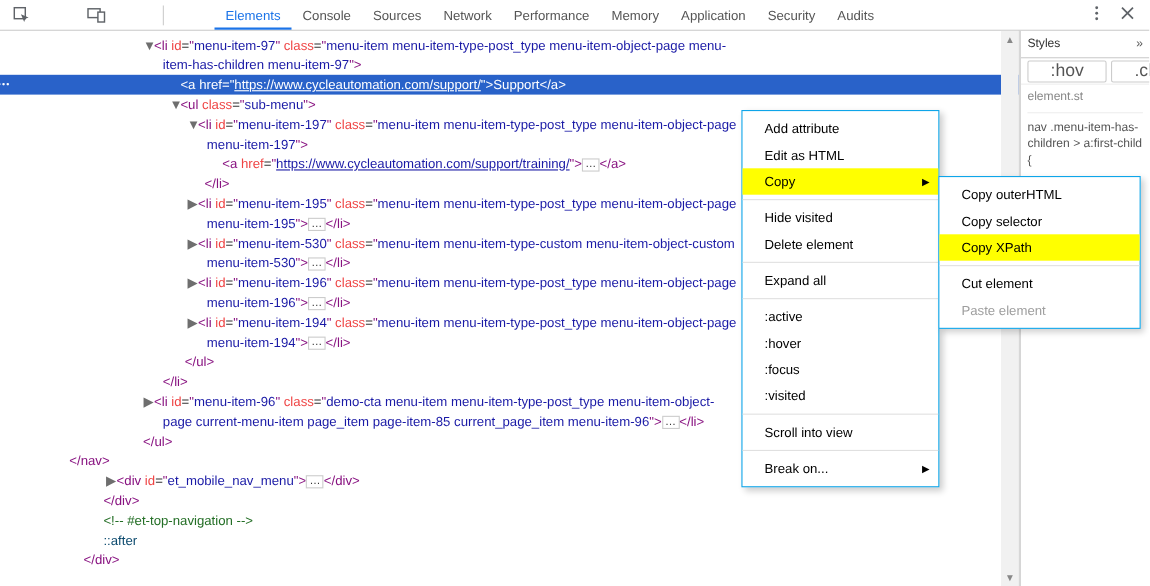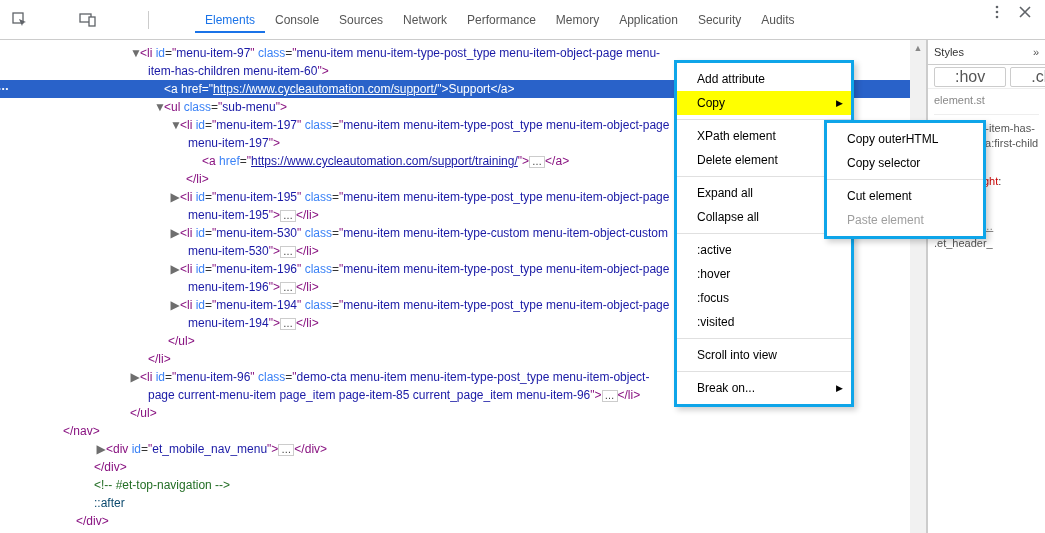--- a/index.html
+++ b/index.html
@@ -1,37 +1,37 @@
 <!DOCTYPE html>
 <html><head>
 <meta charset="utf-8">
 <style>
   * { box-sizing: border-box; margin: 0; padding: 0; font-family: "Segoe UI", Arial, sans-serif; }
   body { width: 1045px; height: 533px; overflow: hidden; background: #fff; font-size: 12px; color: #333; position: relative; }
-  .toolbar { height: 40px; border-bottom: 1px solid #ccc; display: flex; align-items: center; padding-left: 6px; gap: 40px; }
+  .toolbar { height: 28px; border-bottom: 1px solid #ccc; display: flex; align-items: center; padding-left: 6px; gap: 40px; }
   .toolbar .tool-icon { width: 18px; height: 18px; margin: 0 5px; display: inline-block; }
   .toolbar .sep { width: 1px; height: 18px; background: #ccc; margin: 0 6px; }
   .tabs { display: flex; align-items: center; }
   .tab { padding: 6px 10px; color: #555; cursor: default; }
   .tab.active { color: #1a73e8; border-bottom: 2px solid #1a73e8; padding-bottom: 4px; }
   .toolbar-right { position: absolute; right: 6px; top: 4px; display: flex; align-items: center; }
   .toolbar-right .icon { width: 16px; height: 16px; margin: 0 6px; color: #555; }
 
   .main { display: flex; height: calc(100% - 28px); }
   .elements-pane { flex: 1; position: relative; font-family: Consolas, Menlo, monospace; font-size: 12px; line-height: 18px; overflow: hidden; border-right: 1px solid #ccc; }
   .code { padding: 4px 0 4px 0; white-space: nowrap; }
   .scrollbar-v { position: absolute; right: 0; top: 0; width: 16px; height: 100%; background: #f1f1f1; }
   .scrollbar-v .arrow { width: 16px; height: 16px; display: flex; align-items: center; justify-content: center; color: #888; font-size: 9px; }
   .scrollbar-v .track { position: absolute; top: 16px; bottom: 16px; left: 0; right: 0; }
   .scrollbar-v .arrow.bottom { position: absolute; bottom: 0; }
 
   .line { padding-left: 12px; }
   .twisty { display: inline-block; width: 10px; text-align: center; color: #6e6e6e; }
   .tag { color: #881280; }
-  .attr-name { color: #3b82f6; }
+  .attr-name { color: #ef4444; }
   .attr-val { color: #1a1aa6; }
   .punct { color: #881280; }
   .text-node { color: #000; }
   .comment { color: #236e25; }
   .pseudo { color: #0c4a6e; }
   .link { text-decoration: underline; }
   .hl { background: #2962c9; color: #fff; position: relative; }
   .hl .tag, .hl .attr-name, .hl .attr-val, .hl .punct, .hl .text-node { color: #fff; }
   .hl .attr-val.link { text-decoration: underline; }
   .hl::before { content: "•••"; position: absolute; left: -2px; top: 0; font-size: 8px; letter-spacing: 1px; color: #fff; }
@@ -44,28 +44,28 @@
   .styles-toolbar { height: 24px; border-bottom: 1px solid #eee; display: flex; align-items: center; padding: 0 6px; font-family: "Segoe UI", Arial; color: #555; }
   .styles-toolbar .btn { border: 1px solid #ccc; border-radius: 2px; padding: 0 20px; margin-left: 4px; font-size: 16px; }
   .styles-toolbar .btn:first-child { margin-left: 0; }
   .styles-body { padding: 4px 6px; line-height: 15px; color: #333; word-break: break-all; }
   .styles-body .sel { color: #555; }
   .styles-body .prop { color: #c80000; }
   .styles-body .val { color: #333; }
   .styles-body .file { text-decoration: underline; color: #888; }
   .styles-body hr { border: none; border-top: 1px solid #eee; margin: 6px 0; }
 
-  .ctx-menu { position: absolute; background: #fff; border: 3px solid #0ea5e9; box-shadow: 3px 3px 6px rgba(0,0,0,0.2); font-family: "Segoe UI", Arial; font-size: 12px; z-index: 100; padding: 4px 0; }
+  .ctx-menu { position: absolute; background: #fff; border: 1px solid #0ea5e9; box-shadow: 3px 3px 6px rgba(0,0,0,0.2); font-family: "Segoe UI", Arial; font-size: 12px; z-index: 100; padding: 4px 0; margin-top: 40px; }
   .ctx-item { padding: 5px 26px 5px 20px; color: #000; position: relative; white-space: nowrap; }
   .ctx-item.disabled { color: #9e9e9e; }
   .ctx-item.highlight { background: #ffff00; }
   .ctx-sep { height: 1px; background: #e0e0e0; margin: 4px 0; }
   .ctx-item .sub-arrow { position: absolute; right: 8px; top: 50%; transform: translateY(-50%); font-size: 9px; color: #000; }
   .menu1 { left: 674px; top: 60px; width: 180px; }
-  .menu2 { left: 824px; top: 120px; width: 162px; }
+  .menu2 { left: 853px; top: 120px; width: 184px; }
 
   svg { display: block; }
 </style>
 </head>
 <body>
 
 <div class="toolbar">
   <span class="tool-icon">
     <svg viewBox="0 0 18 18">
         <rect x="2" y="2" width="10" height="10" fill="none" stroke="#5f6368" stroke-width="1.3"></rect>
@@ -107,21 +107,21 @@
 </div>
 
 <div class="main">
   <div class="elements-pane">
     <div class="code">
 
       <div class="line" style="padding-left:130px;">
         <span class="twisty">▼</span><span class="punct">&lt;</span><span class="tag">li</span> <span class="attr-name">id</span>=<span class="punct">"</span><span class="attr-val">menu-item-97</span><span class="punct">"</span> <span class="attr-name">class</span>=<span class="punct">"</span><span class="attr-val">menu-item menu-item-type-post_type menu-item-object-page menu-</span>
       </div>
       <div class="line" style="padding-left:148px;">
-        <span class="attr-val">item-has-children menu-item-60</span><span class="punct">"&gt;</span>
+        <span class="attr-val">item-has-children menu-item-97</span><span class="punct">"&gt;</span>
       </div>
 
       <div class="line hl" style="padding-left:164px;">
         <span class="punct">&lt;</span><span class="tag">a</span> <span class="attr-name">href</span>=<span class="punct">"</span><span class="attr-val link">https://www.cycleautomation.com/support/</span><span class="punct">"&gt;</span><span class="text-node">Support</span><span class="punct">&lt;/</span><span class="tag">a</span><span class="punct">&gt;</span>
       </div>
 
       <div class="line" style="padding-left:154px;">
         <span class="twisty">▼</span><span class="punct">&lt;</span><span class="tag">ul</span> <span class="attr-name">class</span>=<span class="punct">"</span><span class="attr-val">sub-menu</span><span class="punct">"&gt;</span>
       </div>
 
@@ -236,37 +236,38 @@
       </div>
       <div>}</div>
       <div class="file">style.css?…</div>
       <div class="sel" style="margin-top:2px;">.et_header_</div>
     </div>
   </div>
 </div>
 
 <div class="ctx-menu menu1">
   <div class="ctx-item">Add attribute</div>
+  <div class="ctx-item">Edit as HTML</div>
   <div class="ctx-item highlight"><span>Copy</span><span class="sub-arrow">▶</span></div>
   <div class="ctx-sep"></div>
-  <div class="ctx-item">XPath element</div>
+  <div class="ctx-item">Hide visited</div>
   <div class="ctx-item">Delete element</div>
   <div class="ctx-sep"></div>
   <div class="ctx-item">Expand all</div>
-  <div class="ctx-item">Collapse all</div>
   <div class="ctx-sep"></div>
   <div class="ctx-item">:active</div>
   <div class="ctx-item">:hover</div>
   <div class="ctx-item">:focus</div>
   <div class="ctx-item">:visited</div>
   <div class="ctx-sep"></div>
   <div class="ctx-item">Scroll into view</div>
   <div class="ctx-sep"></div>
   <div class="ctx-item"><span>Break on...</span><span class="sub-arrow">▶</span></div>
 </div>
 
 <div class="ctx-menu menu2">
   <div class="ctx-item">Copy outerHTML</div>
   <div class="ctx-item">Copy selector</div>
+  <div class="ctx-item highlight">Copy XPath</div>
   <div class="ctx-sep"></div>
   <div class="ctx-item">Cut element</div>
   <div class="ctx-item disabled">Paste element</div>
 </div>
 
 </body></html>

